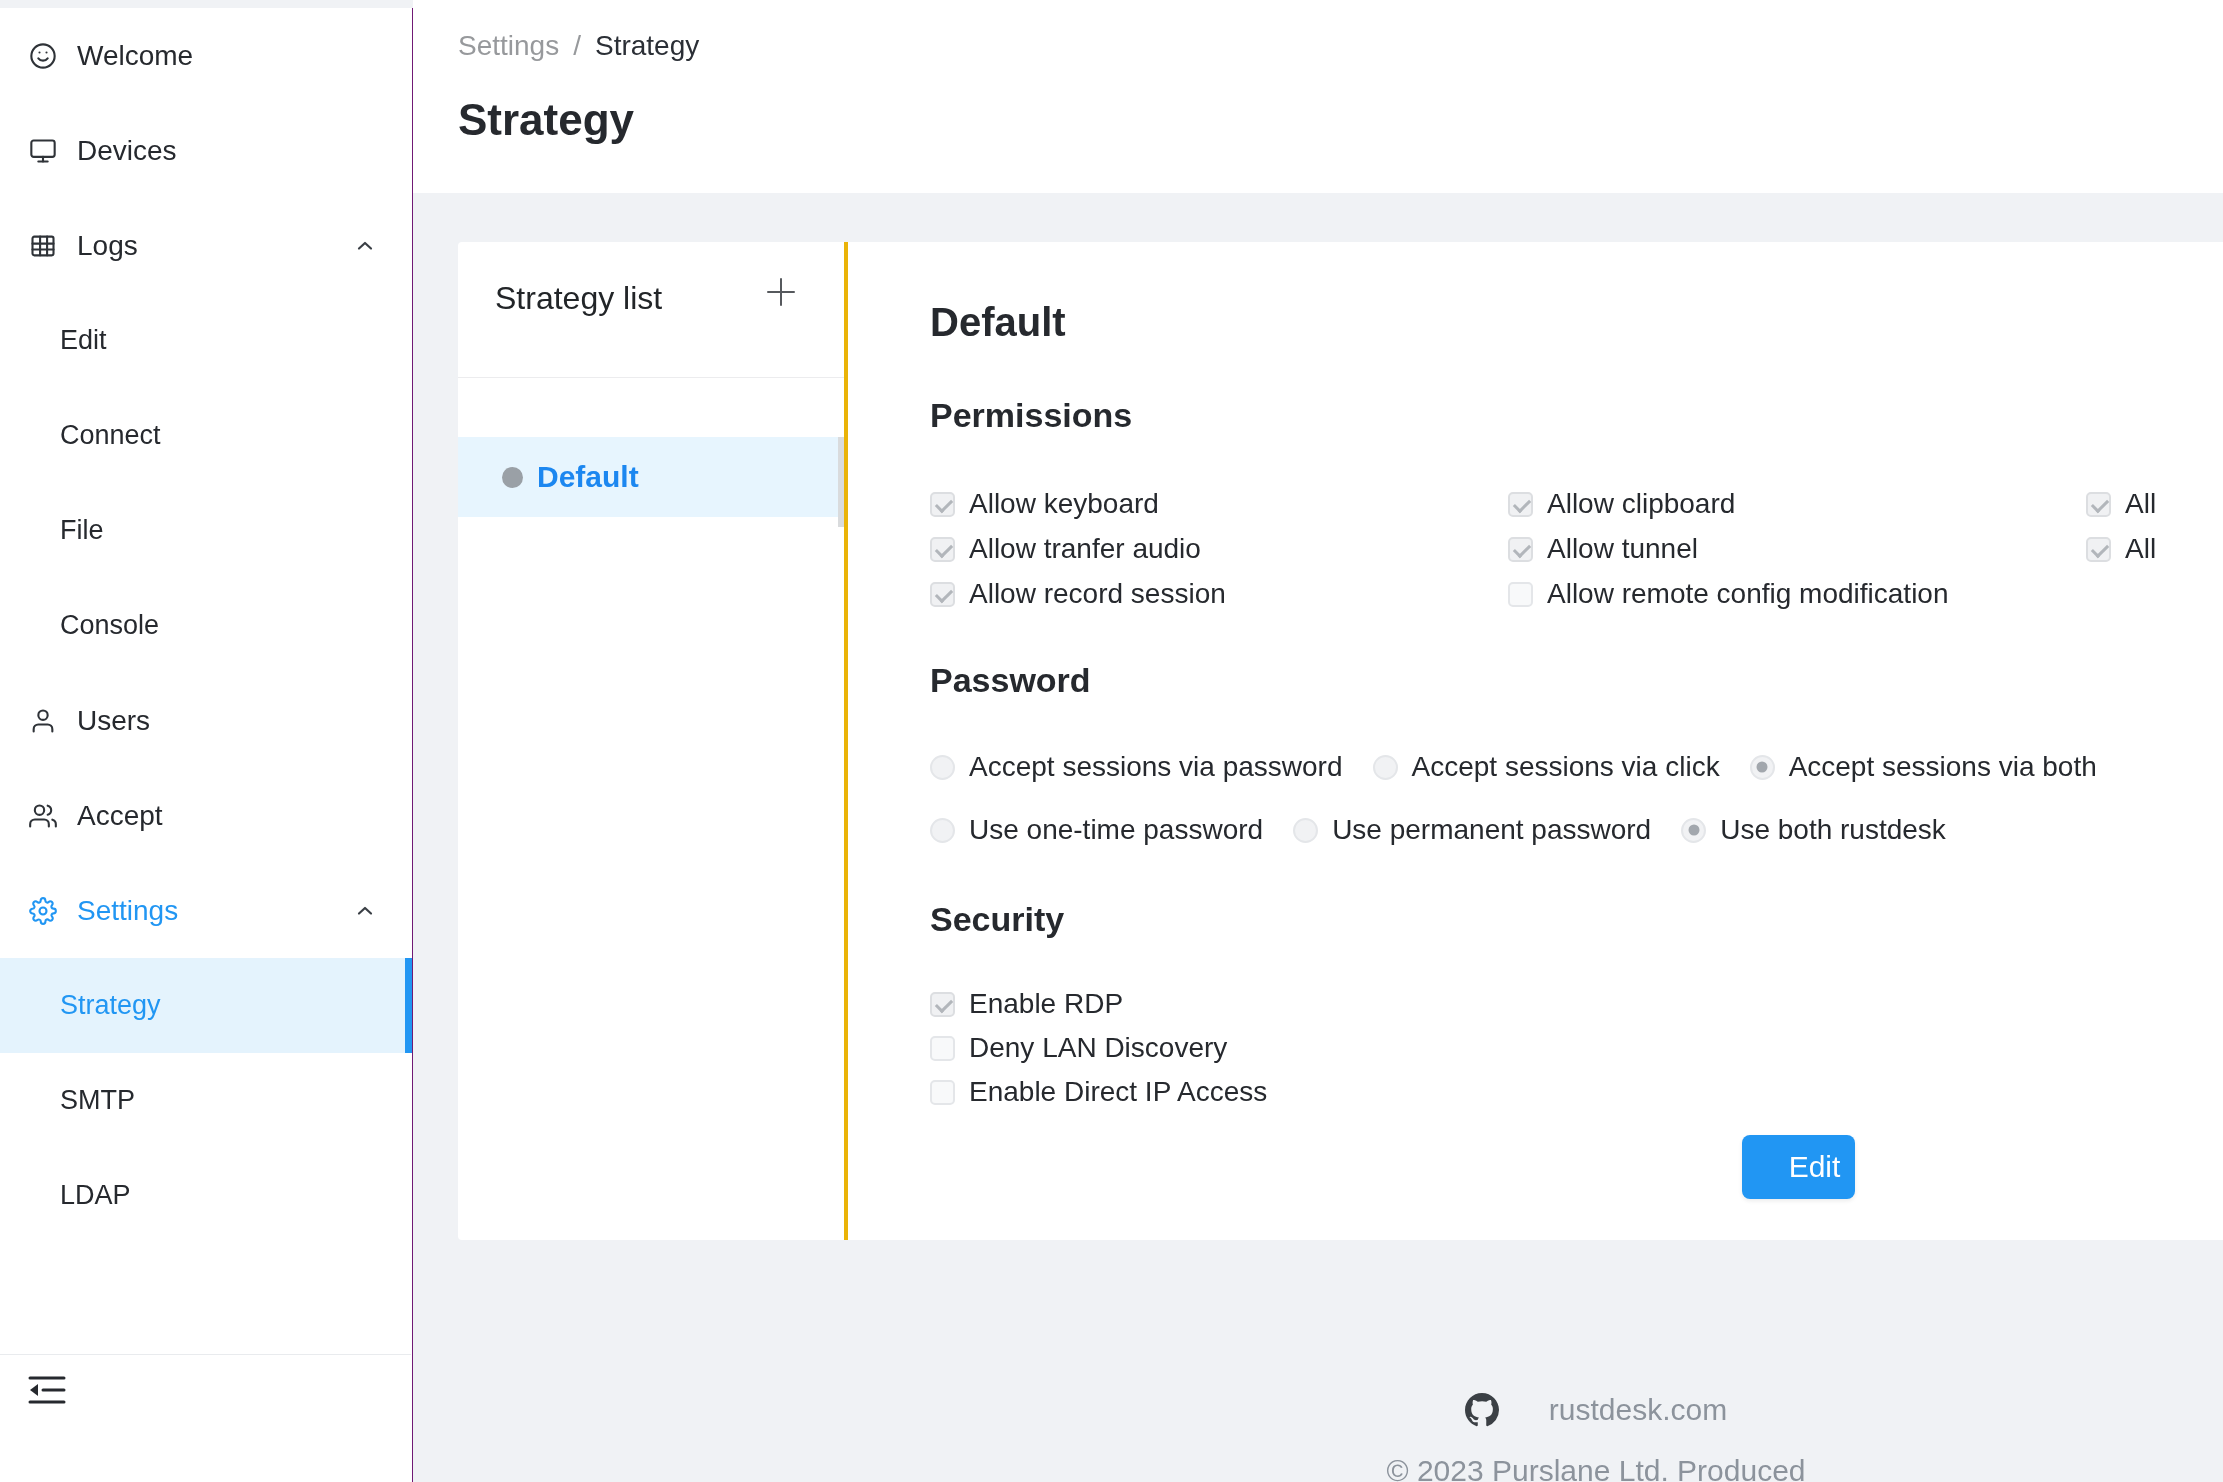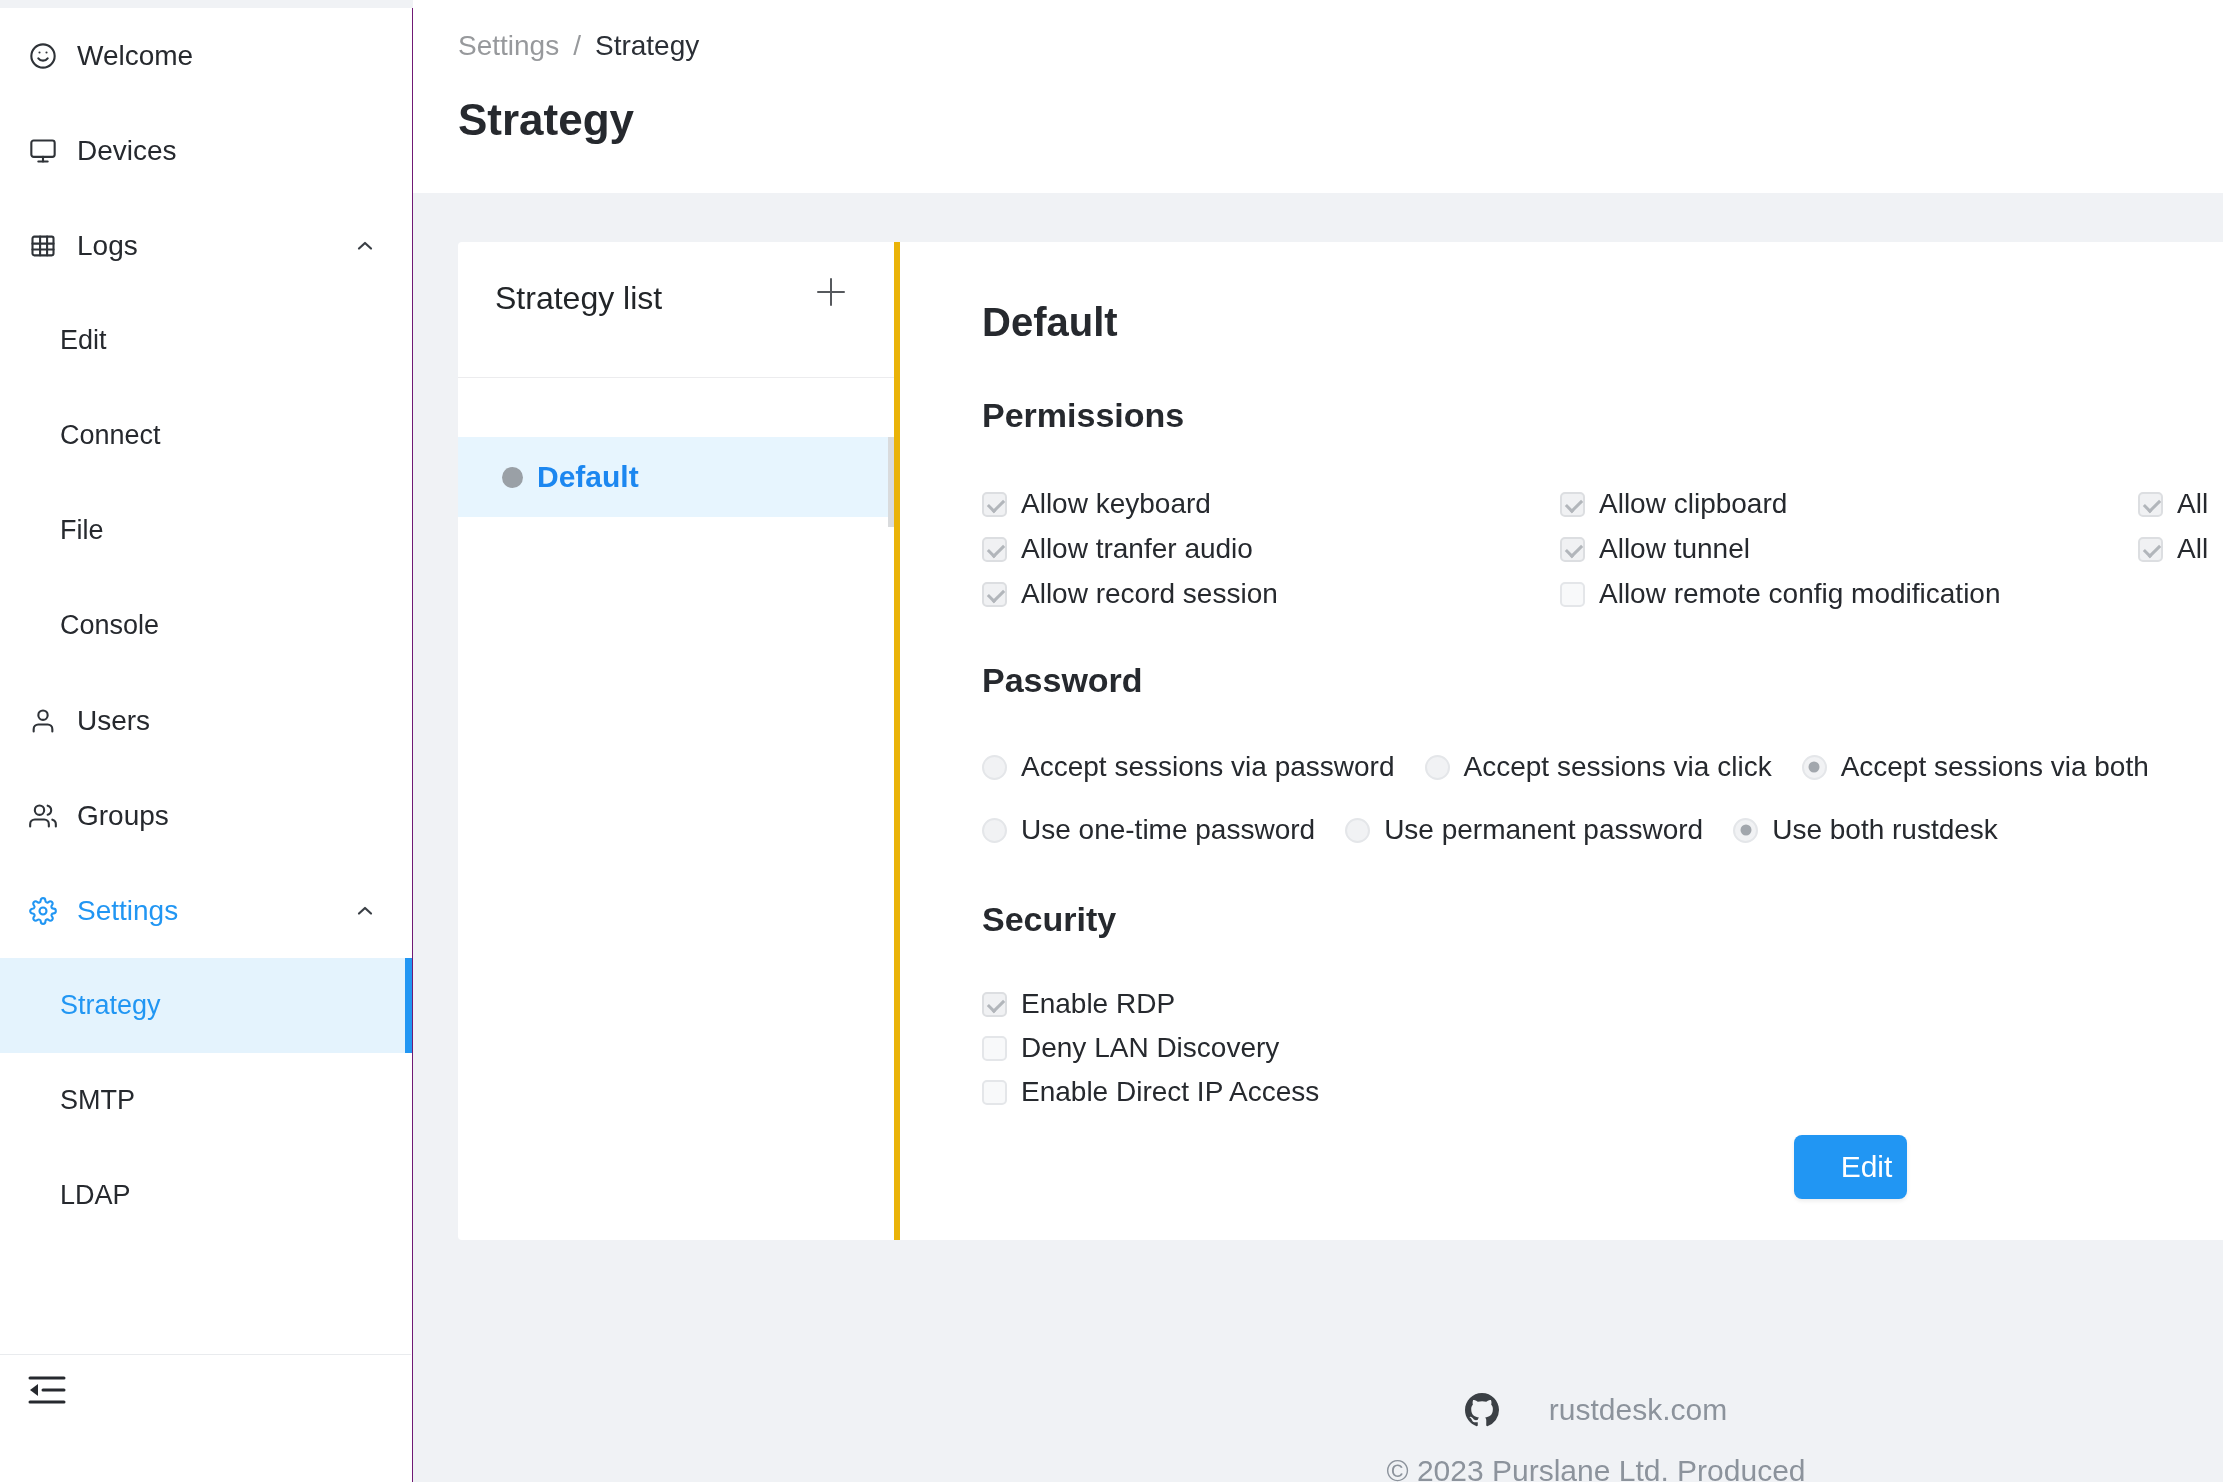--- a/index.html
+++ b/index.html
@@ -37,21 +37,21 @@
   .breadcrumb { font-size:28px; line-height:36px; color:#97999c; display:flex; gap:14px; }
   .breadcrumb .current { color:#2b2f36; }
   .page-title { margin-top:32px; font-size:44px; line-height:48px; font-weight:700; color:#26292e; }
 
   .card {
     margin:49px 45px 0 45px; background:#ffffff; border-radius:4px;
     height:998px; display:flex; position:relative;
   }
 
   
-  .list-panel { width:442px; border-right:6px solid #eab308; position:relative; }
+  .list-panel { width:390px; border-right:4px solid #eab308; position:relative; }
   .list-header { height:136px; border-bottom:1px solid #ececee; position:relative; padding:36px 0 0 37px; }
   .list-title { font-size:32px; font-weight:500; color:#222528; line-height:40px; }
   .add-btn { position:absolute; right:45px; top:32px; width:36px; height:36px; cursor:pointer; }
   .list-items { padding-top:59px; }
   .list-item {
     height:80px; display:flex; align-items:center; padding-left:44px;
     cursor:pointer;
   }
   .list-item.selected { background:#e7f5fe; }
   .list-item .dot { width:21px; height:21px; border-radius:50%; background:#9aa0a6; flex:none; }
@@ -184,21 +184,21 @@
 
   <div class="side-row">
     <span class="icon">
       <svg width="28" height="28" viewBox="0 0 24 24" fill="none" stroke="#2f3338" stroke-width="1.8" stroke-linecap="round" stroke-linejoin="round">
           <path d="M17 21v-2a4 4 0 0 0-4-4H5a4 4 0 0 0-4 4v2"></path>
           <circle cx="9" cy="7" r="4"></circle>
           <path d="M23 21v-2a4 4 0 0 0-3-3.87"></path>
           <path d="M16 3.13a4 4 0 0 1 0 7.75"></path>
         </svg>
     </span>
-    <span class="lbl">Groups</span>
+    <span class="lbl">Accept</span>
   </div>
 
   <div class="side-row accent">
     <span class="icon">
       <svg width="28" height="28" viewBox="0 0 24 24" fill="none" stroke="#2196f3" stroke-width="1.8" stroke-linecap="round" stroke-linejoin="round">
           <circle cx="12" cy="12" r="3"></circle>
           <path d="M19.4 15a1.65 1.65 0 0 0 .33 1.82l.06.06a2 2 0 0 1 0 2.83 2 2 0 0 1-2.83 0l-.06-.06a1.65 1.65 0 0 0-1.82-.33 1.65 1.65 0 0 0-1 1.51V21a2 2 0 0 1-2 2 2 2 0 0 1-2-2v-.09A1.65 1.65 0 0 0 9 19.4a1.65 1.65 0 0 0-1.82.33l-.06.06a2 2 0 0 1-2.83 0 2 2 0 0 1 0-2.83l.06-.06a1.65 1.65 0 0 0 .33-1.82 1.65 1.65 0 0 0-1.51-1H3a2 2 0 0 1-2-2 2 2 0 0 1 2-2h.09A1.65 1.65 0 0 0 4.6 9a1.65 1.65 0 0 0-.33-1.82l-.06-.06a2 2 0 0 1 0-2.83 2 2 0 0 1 2.83 0l.06.06a1.65 1.65 0 0 0 1.82.33H9a1.65 1.65 0 0 0 1-1.51V3a2 2 0 0 1 2-2 2 2 0 0 1 2 2v.09a1.65 1.65 0 0 0 1 1.51 1.65 1.65 0 0 0 1.82-.33l.06-.06a2 2 0 0 1 2.83 0 2 2 0 0 1 0 2.83l-.06.06a1.65 1.65 0 0 0-.33 1.82V9a1.65 1.65 0 0 0 1.51 1H21a2 2 0 0 1 2 2 2 2 0 0 1-2 2h-.09a1.65 1.65 0 0 0-1.51 1z"></path>
         </svg>
     </span>
     <span class="lbl">Settings</span>

